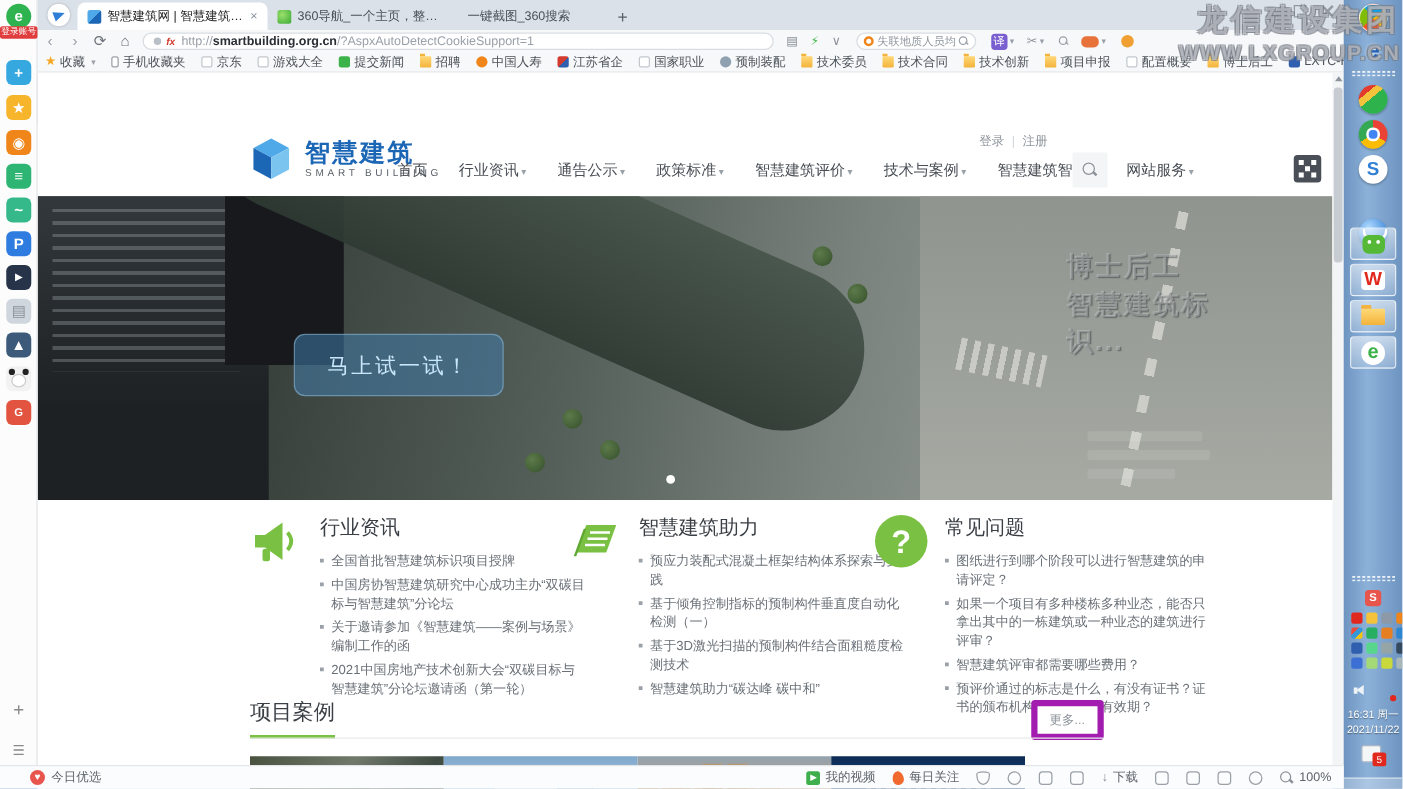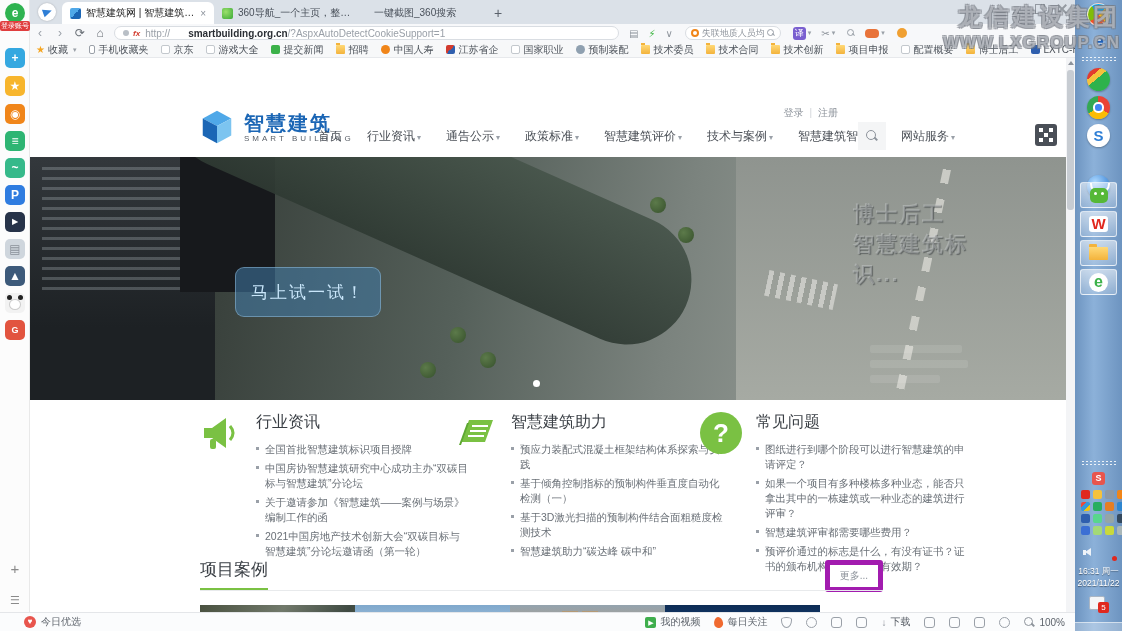--- a/index.html
+++ b/index.html
@@ -37,21 +37,21 @@
   .wc-cls::before, .wc-cls::after { content: ''; position: absolute; left: 4px; top: -1px; width: 2px; height: 12px; background: #5a6068; }
   .wc-cls::before { transform: rotate(45deg); } .wc-cls::after { transform: rotate(-45deg); }
 
   .toolbar { position: absolute; left: 0; top: 24px; width: 100%; height: 18px; background: #f7f8fa; display: flex; align-items: center; font-size: 11px; color: #70767e; }
   .nav-gl { width: 20px; text-align: center; cursor: pointer; font-size: 12px; color: #9aa0a8; }
   .nav-gl.dark { color: #6b7178; }
   .urlbar { width: 505px; height: 14px; margin-left: 4px; background: #fff; border: 1px solid #d9dde2; border-radius: 8px; display: flex; align-items: center; padding: 0 8px; font-size: 10px; }
   .dot-ic { width: 6px; height: 6px; border-radius: 50%; background: #b9bfc6; margin-right: 4px; }
   .fx { color: #d23b2e; font-style: italic; font-size: 8px; margin-right: 5px; font-weight: bold; }
   .u-scheme, .u-path { color: #9aa0a8; }
-  .u-host { color: #2b2f35; font-weight: bold; padding-left: 18px; }
+  .u-host { color: #2b2f35; font-weight: bold; }
   .tool-ic { margin-left: 10px; cursor: pointer; font-size: 10px; color: #8d939b; }
   .bolt { color: #46b94a; }
   .srch { height: 14px; width: 96px; margin-left: 12px; border: 1px solid #d9dde2; border-radius: 8px; background: #fff; display: flex; align-items: center; padding: 0 5px; }
   .srch .o { width: 8px; height: 8px; border: 2px solid #f08519; border-radius: 50%; margin-right: 3px; flex: 0 0 auto; }
   .srch .q { font-size: 9px; color: #8f959d; flex: 1; overflow: hidden; white-space: nowrap; }
   .srch .mag { margin-left: 2px; }
   .mini-mag { position: relative; width: 8px; height: 8px; flex: 0 0 auto; }
   .mini-mag::before { content: ''; position: absolute; left: 0; top: 0; width: 5px; height: 5px; border: 1px solid #9aa0a8; border-radius: 50%; }
   .mini-mag::after { content: ''; position: absolute; left: 5px; top: 5px; width: 3px; height: 1px; background: #9aa0a8; transform: rotate(45deg); }
   .trans { width: 13px; height: 13px; background: #7a5fd0; border-radius: 3px; color: #fff; font-size: 9px; line-height: 13px; text-align: center; margin-left: 12px; cursor: pointer; }
@@ -98,21 +98,21 @@
   .hero { position: absolute; left: 0; top: 57px; width: 100%; height: 243px; overflow: hidden; background: linear-gradient(100deg,#2b2f2e 0%,#3a423d 20%,#55605a 42%,#7b837e 62%,#989e98 82%,#a9ada7 100%); }
   .hb { position: absolute; }
   .hb1 { left: 0; top: 0; width: 185px; height: 100%; background: linear-gradient(180deg,#33383c,#1d2124 70%); }
   .hb1w { left: 12px; top: 10px; width: 150px; height: 130px; background: repeating-linear-gradient(180deg, rgba(190,200,205,.28) 0 3px, transparent 3px 10px); }
   .hb2 { left: 150px; top: 0; width: 95px; height: 135px; background: #17191c; }
   .water { left: 120px; top: -30px; width: 560px; height: 130px; background: linear-gradient(#46544a,#2f3a33); border-radius: 80px; transform: rotate(24deg); opacity: .92; }
   .roadR { right: 0; top: 0; width: 330px; height: 100%; background: linear-gradient(180deg,#8f948f,#a6aaa3); }
   .roadLine { right: 140px; top: -20px; width: 8px; height: 300px; background: repeating-linear-gradient(180deg,#d8d8d2 0 14px, transparent 14px 30px); transform: rotate(12deg); opacity: .8; }
   .crossw { right: 230px; top: 120px; width: 70px; height: 26px; background: repeating-linear-gradient(90deg,#d8d8d4 0 5px, transparent 5px 11px); transform: rotate(12deg); opacity: .75; }
   .tree { width: 16px; height: 16px; border-radius: 50%; background: radial-gradient(circle at 35% 35%, #5c7a4a, #36502c); }
-  .hero-cta { position: absolute; left: 205px; top: 110px; width: 146px; height: 50px; border-radius: 9px; background: rgba(66,124,170,.55); border: 1px solid rgba(160,205,235,.45); color: #c9e6fa; font-size: 17px; letter-spacing: 2px; display: flex; align-items: center; justify-content: center; cursor: pointer; }
+  .hero-cta { position: absolute; left: 205px; top: 110px; width: 168px; height: 50px; border-radius: 9px; background: rgba(66,124,170,.55); border: 1px solid rgba(160,205,235,.45); color: #c9e6fa; font-size: 17px; letter-spacing: 2px; display: flex; align-items: center; justify-content: center; cursor: pointer; }
   .hero-ov { position: absolute; right: 98px; top: 42px; text-align: left; font-size: 21px; font-weight: bold; color: rgba(222,226,230,.34); text-shadow: 1px 1px 1px rgba(30,35,40,.45); line-height: 30px; letter-spacing: 2px; }
   .hero-faint { position: absolute; right: 98px; top: 188px; }
   .hero-faint div { height: 8px; background: rgba(255,255,255,.10); border-radius: 2px; margin-bottom: 7px; }
   .hero-dot { position: absolute; left: 503px; bottom: 13px; width: 7px; height: 7px; border-radius: 50%; background: #fff; cursor: pointer; }
 
   .content { position: absolute; left: 0; top: 300px; width: 100%; height: 150px; display: flex; }
   .col { display: flex; position: absolute; top: 12px; }
   .col .ic { width: 42px; height: 42px; flex: 0 0 auto; margin-right: 14px; }
   .col h3 { font-size: 16px; font-weight: normal; color: #3a3f45; margin-bottom: 9px; }
   .col ul { list-style: none; width: 212px; }

